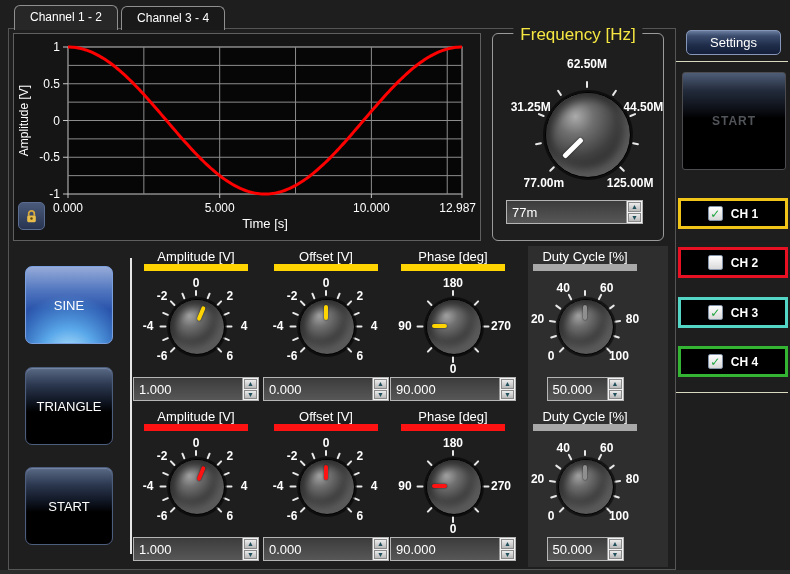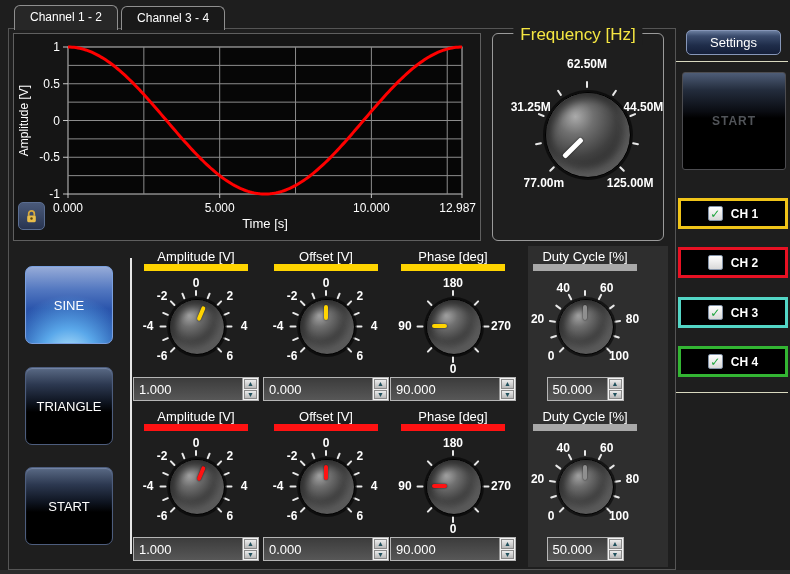--- a/index.html
+++ b/index.html
@@ -162,20 +162,31 @@
         <div class="knob-tick" style="left: 83px; top: 47px; height: 7px; transform-origin: 1px 53px; transform: rotate(101.25deg);"></div>
         <div class="knob-tick" style="left: 83px; top: 47px; height: 7px; transform-origin: 1px 53px; transform: rotate(135deg);"></div>
         <span class="scale-label" style="left: 84px; top: 30px; font-size: 12px;">62.50M</span>
         <span class="scale-label" style="left: 27.6433px; top: 73.2122px; font-size: 12px;">31.25M</span>
         <span class="scale-label" style="left: 140.357px; top: 73.2122px; font-size: 12px;">44.50M</span>
         <span class="scale-label" style="left: 40.8665px; top: 149.497px; font-size: 12px;">77.00m</span>
         <span class="scale-label" style="left: 127.134px; top: 149.497px; font-size: 12px;">125.00M</span>
         <div class="knob-circle" style="left: 42px; top: 58px; width: 84px; height: 84px;"></div>
         <div class="knob-pointer" style="left: 81.75px; top: 67px; width: 4.5px; height: 26px; background: rgb(255, 255, 255); transform-origin: 2.25px 33px; transform: rotate(-135deg); box-shadow: rgba(0, 0, 0, 0.8) 0px 0px 2px;"></div>
       </div>
+  <div class="value-box" style="left: 13px; top: 166px; width: 137px;">
+        <div class="value-text">77m</div>
+        <div class="spinner">
+          <div class="spin-btn">
+            <span>▲</span>
+          </div>
+          <div class="spin-btn">
+            <span>▼</span>
+          </div>
+        </div>
+      </div>
     </div>
 
   <div class="abs" style="left:130px;top:258px;width:2px;height:296px;background:#e6e6e6;"></div>
 
   <div id="wave-buttons">
       <div class="wave-btn active" style="top: 266px;">SINE</div>
       <div class="wave-btn" style="top: 367px;">TRIANGLE</div>
       <div class="wave-btn" style="top: 467px;">START</div>
     </div>
 

